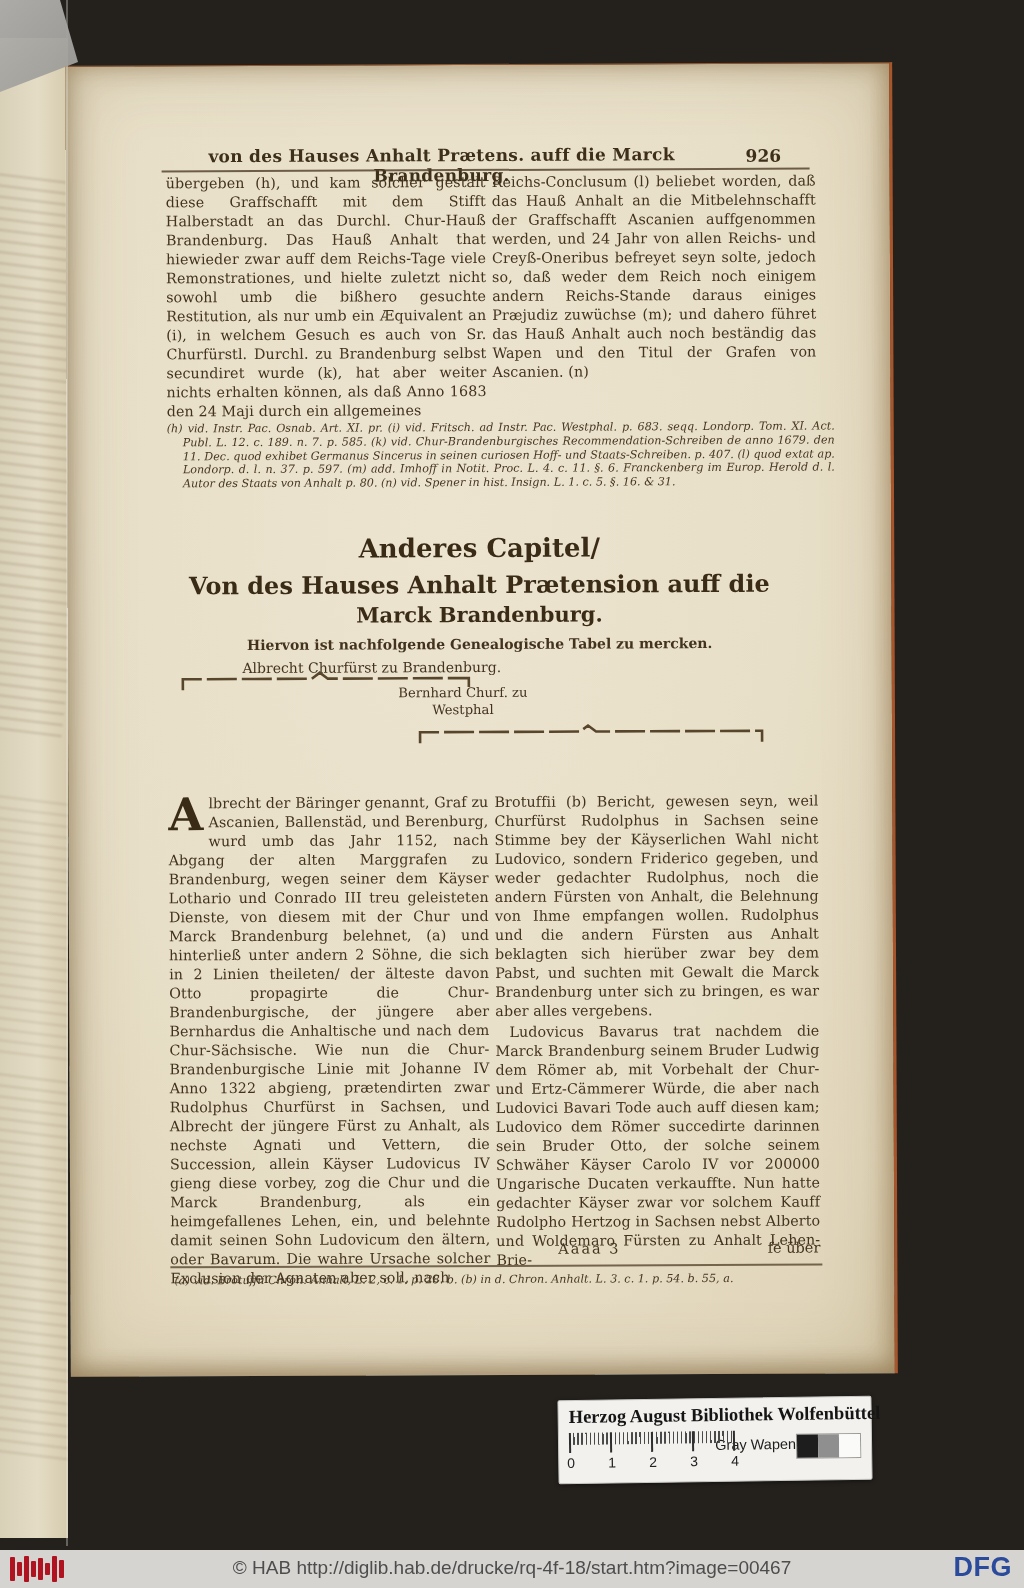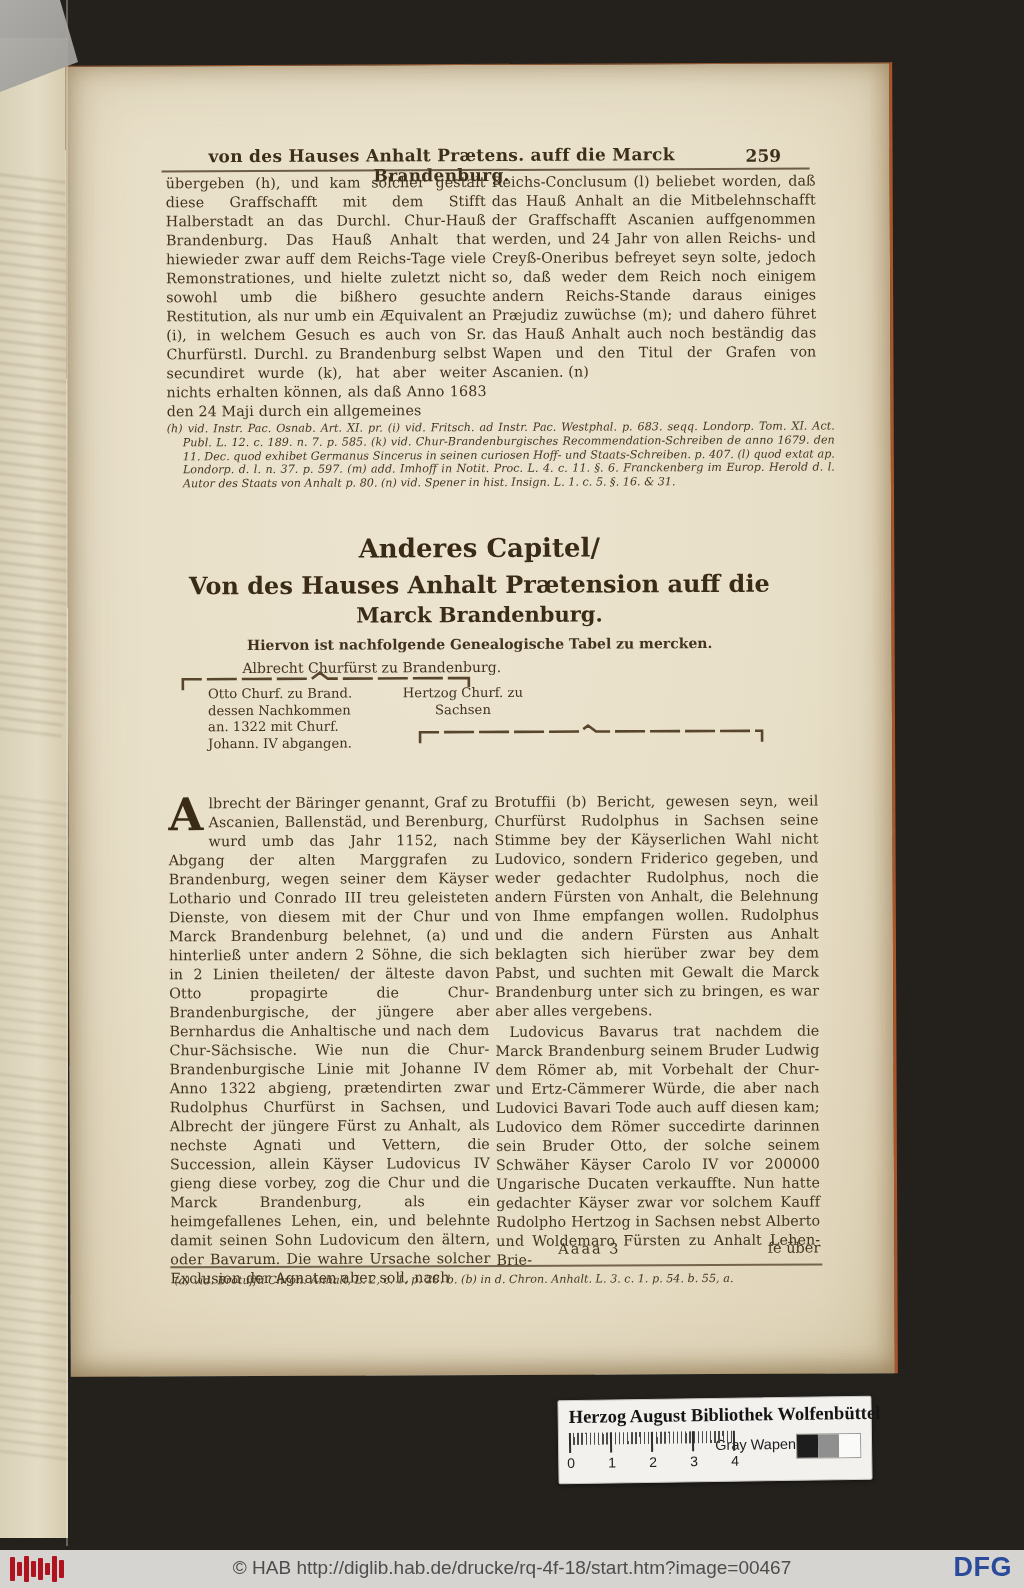--- a/index.html
+++ b/index.html
@@ -159,21 +159,21 @@
   <div class="ghost-lines ghost-a"></div>
   <div class="ghost-lines ghost-b"></div>
   <div class="ghost-lines ghost-c"></div>
 </div>
 <div class="glass-edge"></div>
 <div class="glass-corner"></div>
 
 <div class="page">
 
   <div class="running-header">von des Hauses Anhalt Prætens. auff die Marck Brandenburg.</div>
-  <div class="page-number">259</div>
+  <div class="page-number">926</div>
   <div class="header-rule"></div>
 
   <div class="col intro-left">übergeben (h), und kam solcher gestalt diese Graffschafft mit dem Stifft Halberstadt an das Durchl. Chur-Hauß Brandenburg. Das Hauß Anhalt that hiewieder zwar auff dem Reichs-Tage viele Remonstrationes, und hielte zuletzt nicht sowohl umb die bißhero gesuchte Restitution, als nur umb ein Æquivalent an (i), in welchem Gesuch es auch von Sr. Churfürstl. Durchl. zu Brandenburg selbst secundiret wurde (k), hat aber weiter nichts erhalten können, als daß Anno 1683 den 24 Maji durch ein allgemeines</div>
   <div class="col intro-right">Reichs-Conclusum (l) beliebet worden, daß das Hauß Anhalt an die Mitbelehnschafft der Graffschafft Ascanien auffgenommen werden, und 24 Jahr von allen Reichs- und Creyß-Oneribus befreyet seyn solte, jedoch so, daß weder dem Reich noch einigem andern Reichs-Stande daraus einiges Præjudiz zuwüchse (m); und dahero führet das Hauß Anhalt auch noch beständig das Wapen und den Titul der Grafen von Ascanien. (n)</div>
 
   <div class="footnotes">(h) vid. Instr. Pac. Osnab. Art. XI. pr. (i) vid. Fritsch. ad Instr. Pac. Westphal. p. 683. seqq. Londorp. Tom. XI. Act. Publ. L. 12. c. 189. n. 7. p. 585. (k) vid. Chur-Brandenburgisches Recommendation-Schreiben de anno 1679. den 11. Dec. quod exhibet Germanus Sincerus in seinen curiosen Hoff- und Staats-Schreiben. p. 407. (l) quod extat ap. Londorp. d. l. n. 37. p. 597. (m) add. Imhoff in Notit. Proc. L. 4. c. 11. §. 6. Franckenberg im Europ. Herold d. l. Autor des Staats von Anhalt p. 80. (n) vid. Spener in hist. Insign. L. 1. c. 5. §. 16. &amp; 31.</div>
 
   <div class="chapter">
     <div class="chapter-l1">Anderes Capitel/</div>
     <div class="chapter-l2">Von des Hauses Anhalt Prætension auff die</div>
@@ -181,22 +181,21 @@
     <div class="chapter-sub">Hiervon ist nachfolgende Genealogische Tabel zu mercken.</div>
   </div>
 
   <div class="gen-root">Albrecht Churfürst zu Brandenburg.</div>
   <svg class="bracket bracket-1" width="292" height="20">
     <path d="M3,18 L3,7 L132,7 L140,1 L148,7 L289,7 L289,18"></path>
   </svg>
   <svg class="bracket bracket-2" width="347" height="20">
     <path d="M2,18 L2,7 L162,7 L170,1 L178,7 L344,7 L344,18"></path>
   </svg>
-  <div class="gen-node gen-n0">Otto Churf. zu Brand. dessen Nachkommen an. 1322 mit Churf. Johann. IV abgangen.</div>
-  <div class="gen-node gen-n1">Hertzog Churf. zu Sachsen</div>
+  <div class="gen-node gen-n1">Bernhard Churf. zu Westphal</div>
 
   <div class="col body-left">
     <span class="dropcap">A</span><span>lbrecht der Bäringer genannt, Graf zu Ascanien, Ballenstäd, und Berenburg, wurd umb das Jahr 1152, nach Abgang der alten Marggrafen zu Brandenburg, wegen seiner dem Käyser Lothario und Conrado III treu geleisteten Dienste, von diesem mit der Chur und Marck Brandenburg belehnet, (a) und hinterließ unter andern 2 Söhne, die sich in 2 Linien theileten/ der älteste davon Otto propagirte die Chur-Brandenburgische, der jüngere aber Bernhardus die Anhaltische und nach dem Chur-Sächsische. Wie nun die Chur-Brandenburgische Linie mit Johanne IV Anno 1322 abgieng, prætendirten zwar Rudolphus Churfürst in Sachsen, und Albrecht der jüngere Fürst zu Anhalt, als nechste Agnati und Vettern, die Succession, allein Käyser Ludovicus IV gieng diese vorbey, zog die Chur und die Marck Brandenburg, als ein heimgefallenes Lehen, ein, und belehnte damit seinen Sohn Ludovicum den ältern, oder Bavarum. Die wahre Ursache solcher Exclusion der Agnaten aber soll, nach</span>
   </div>
   <div class="col body-right">
     <div>Brotuffii (b) Bericht, gewesen seyn, weil Churfürst Rudolphus in Sachsen seine Stimme bey der Käyserlichen Wahl nicht Ludovico, sondern Friderico gegeben, und weder gedachter Rudolphus, noch die andern Fürsten von Anhalt, die Belehnung von Ihme empfangen wollen. Rudolphus und die andern Fürsten aus Anhalt beklagten sich hierüber zwar bey dem Pabst, und suchten mit Gewalt die Marck Brandenburg unter sich zu bringen, es war aber alles vergebens.</div>
     <div class="para2">Ludovicus Bavarus trat nachdem die Marck Brandenburg seinem Bruder Ludwig dem Römer ab, mit Vorbehalt der Chur- und Ertz-Cämmerer Würde, die aber nach Ludovici Bavari Tode auch auff diesen kam; Ludovico dem Römer succedirte darinnen sein Bruder Otto, der solche seinem Schwäher Käyser Carolo IV vor 200000 Ungarische Ducaten verkauffte. Nun hatte gedachter Käyser zwar vor solchem Kauff Rudolpho Hertzog in Sachsen nebst Alberto und Woldemaro Fürsten zu Anhalt Lehen-Brie-</div>
   </div>
   <div class="sig-row">
     <span class="sig-left">Aaaa 3</span>

